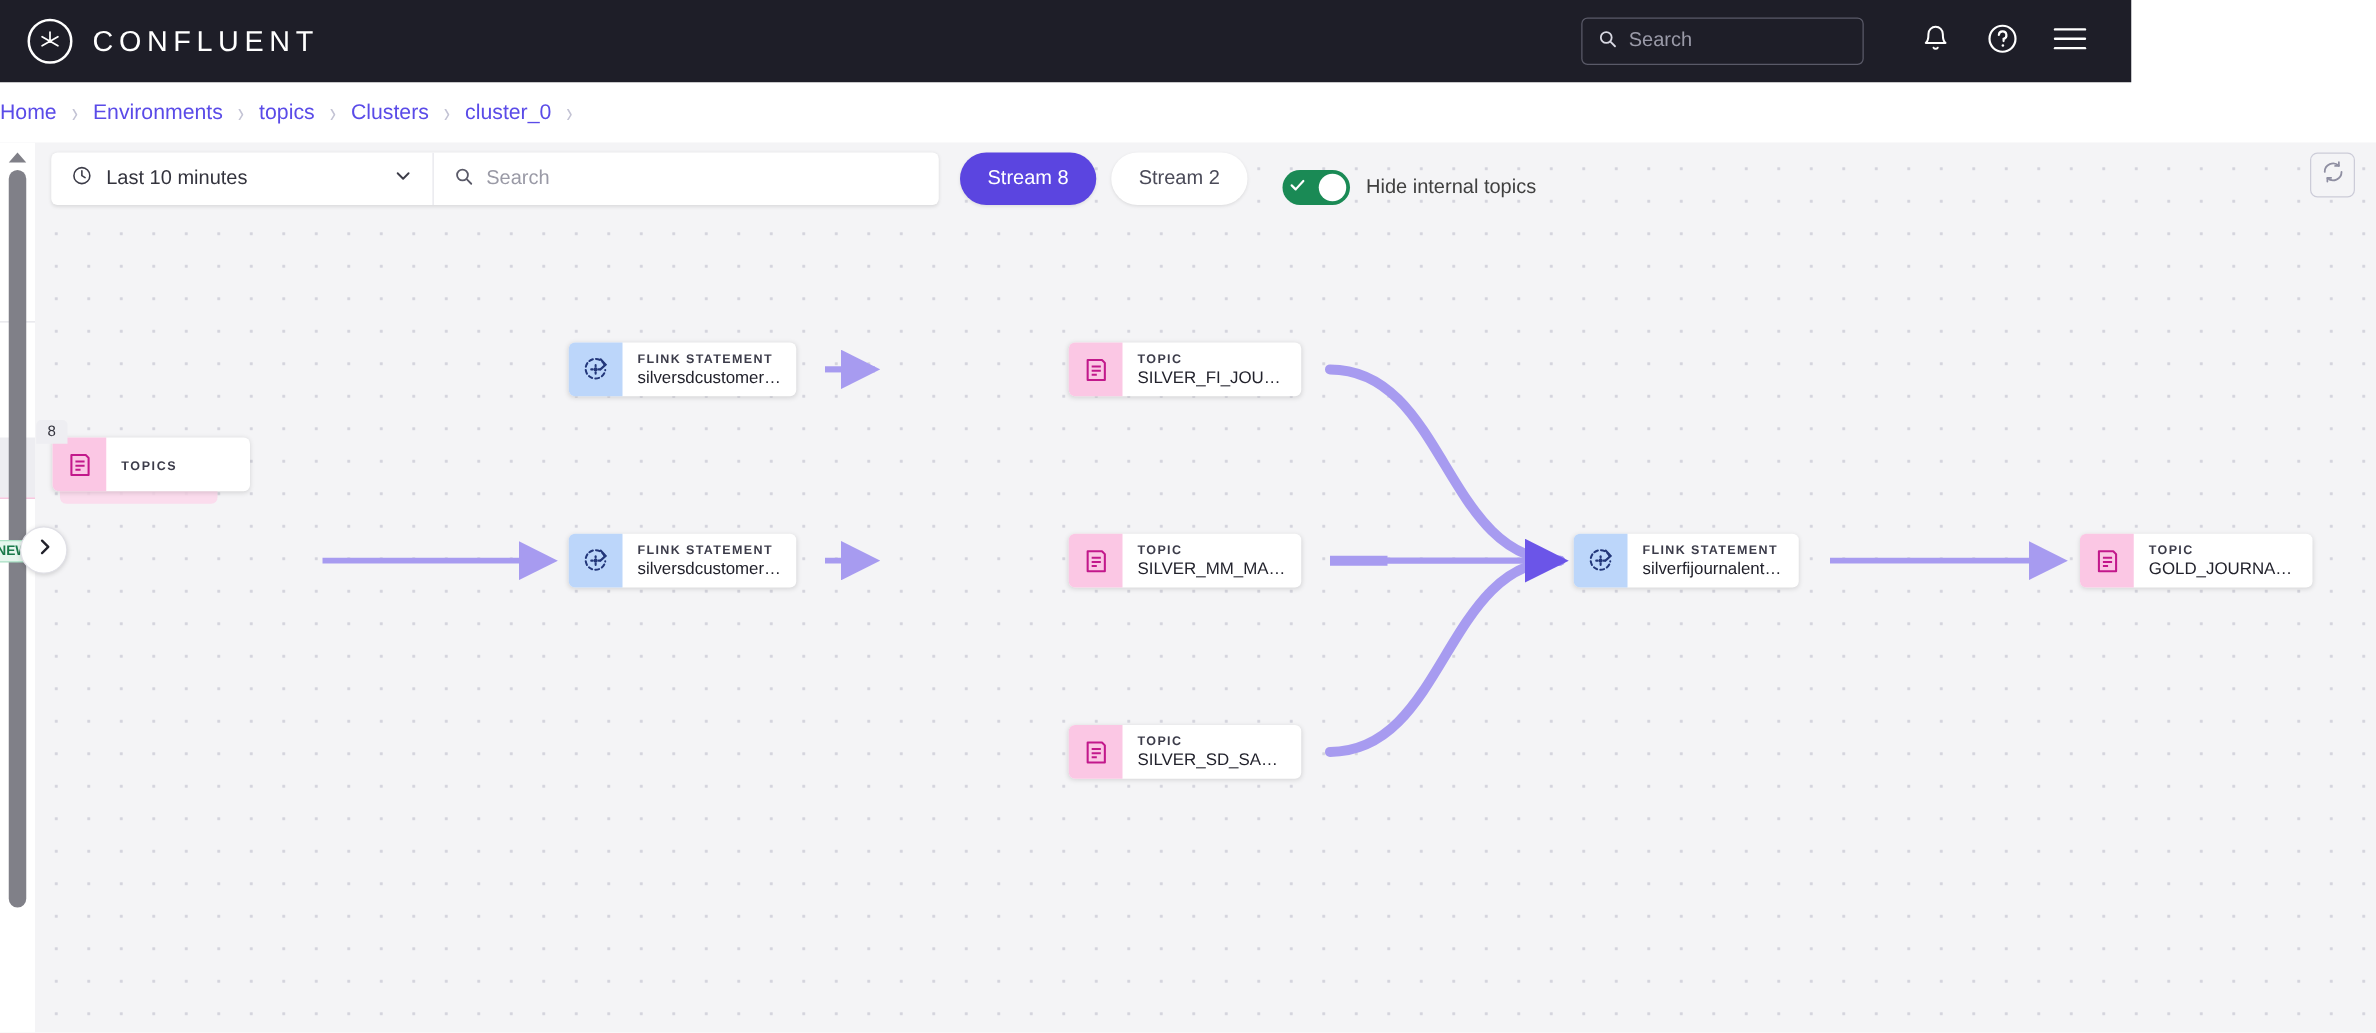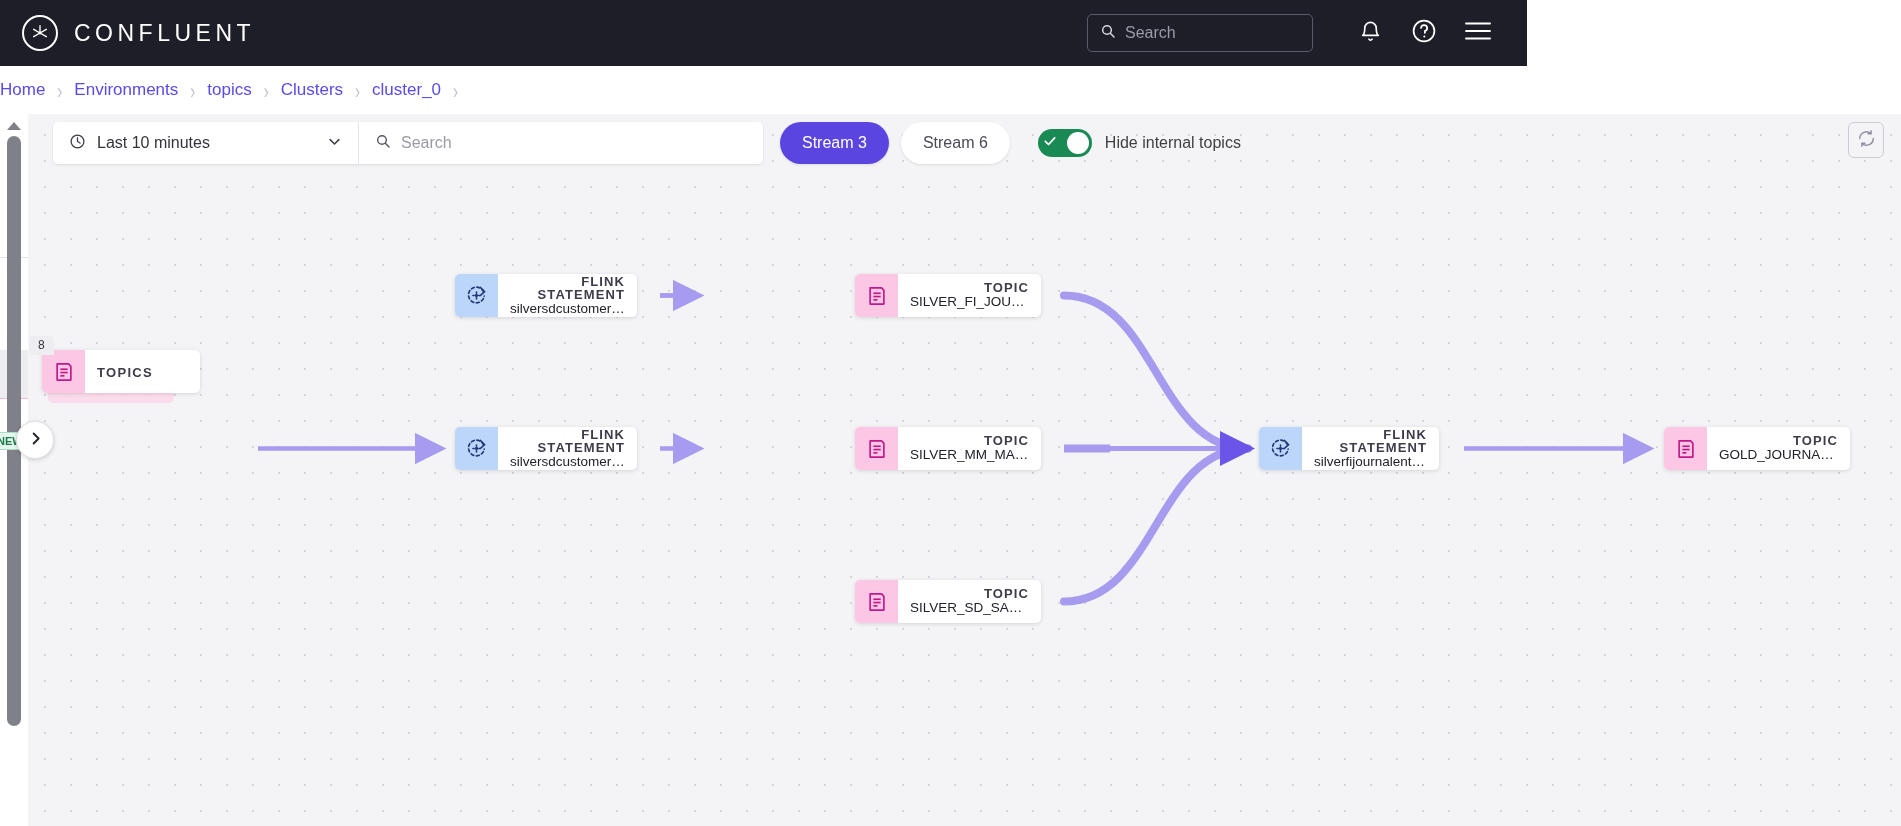--- a/index.html
+++ b/index.html
@@ -6,21 +6,21 @@
   html, body {
     width: 1901px; height: 826px;
     font-family: "Liberation Sans", sans-serif;
     background: #ffffff;
     overflow: hidden;
   }
 
   
   .topnav {
     position: absolute; top: 0; left: 0;
-    width: 1527px; height: 66px;
+    width: 1705px; height: 66px;
     background: #1e1e28;
     display: flex; align-items: center;
   }
   .brand { display: flex; align-items: center; margin-left: 22px; }
   .brand-logo {
     width: 36px; height: 36px; border-radius: 50%;
     border: 2px solid #ffffff;
     display: flex; align-items: center; justify-content: center;
   }
   .brand-name {
@@ -111,22 +111,22 @@
   }
   .new-badge {
     position: absolute; left: -8px; top: 318px;
     background: #e6f7ee; border: 1px solid #a8dfc3; border-radius: 4px;
     color: #1a7a4a; font-size: 11px; font-weight: 700;
     padding: 2px 4px; z-index: 39;
   }
 
   
   .toolbar {
-    position: absolute; top: 8px; left: 53px;
-    display: flex; align-items: center; z-index: 20;
+    position: absolute; top: 8px; left: 41px;
+    display: flex; align-items: flex-end; z-index: 20;
   }
   .time-search {
     display: flex; height: 42px;
     background: #ffffff; border-radius: 5px;
     box-shadow: 0 1px 3px rgba(0,0,0,0.10);
     overflow: hidden;
   }
   .time-picker {
     width: 306px; display: flex; align-items: center; gap: 11px;
     padding: 0 16px; cursor: pointer;
@@ -181,22 +181,22 @@
   }
   .node-icon {
     width: 43px; height: 43px; flex: none;
     border-radius: 5px 0 0 5px;
     display: flex; align-items: center; justify-content: center;
   }
   .node-icon.topic { background: #fbc7e4; }
   .node-icon.flink { background: #bcd6fa; }
   .node-text { padding: 0 12px; overflow: hidden; }
   .node-kind {
-    font-size: 13px; letter-spacing: 1.1px; font-weight: 700;
-    color: #3c3c4a; text-transform: uppercase; line-height: 13px; text-align: right;
+    font-size: 10px; letter-spacing: 1.1px; font-weight: 700;
+    color: #3c3c4a; text-transform: uppercase; line-height: 13px;
   }
   .node-name {
     font-size: 13.5px; color: #22222c; line-height: 16px;
     white-space: nowrap; overflow: hidden; text-overflow: ellipsis;
   }
 
   
   .group-node { position: absolute; z-index: 10; }
   .group-stack {
     position: absolute; left: 6px; top: 10px;
@@ -334,22 +334,22 @@
           <svg width="16" height="16" viewBox="0 0 24 24" fill="none" stroke="#5a5a68" stroke-width="2.2" stroke-linecap="round">
             <circle cx="10.5" cy="10.5" r="6.5"></circle>
               <path d="M15.5 15.5 L21 21"></path>
           </svg>
         </span>
         <span class="gsearch-ph">Search</span>
       </div>
     </div>
 
     <div class="stream-tabs" id="stream-tabs">
-        <div class="pill active">Stream 3</div>
-        <div class="pill">Stream 6</div>
+        <div class="pill active">Stream 8</div>
+        <div class="pill">Stream 2</div>
       </div>
 
     <div class="toggle-group">
       <div class="toggle">
         <span>
           <svg width="14" height="14" viewBox="0 0 24 24" fill="none" stroke="#ffffff" stroke-width="3" stroke-linecap="round" stroke-linejoin="round">
             <path d="M4 12.5 L9.5 18 L20 6.5"></path>
           </svg>
         </span>
         <span class="toggle-knob"></span>

